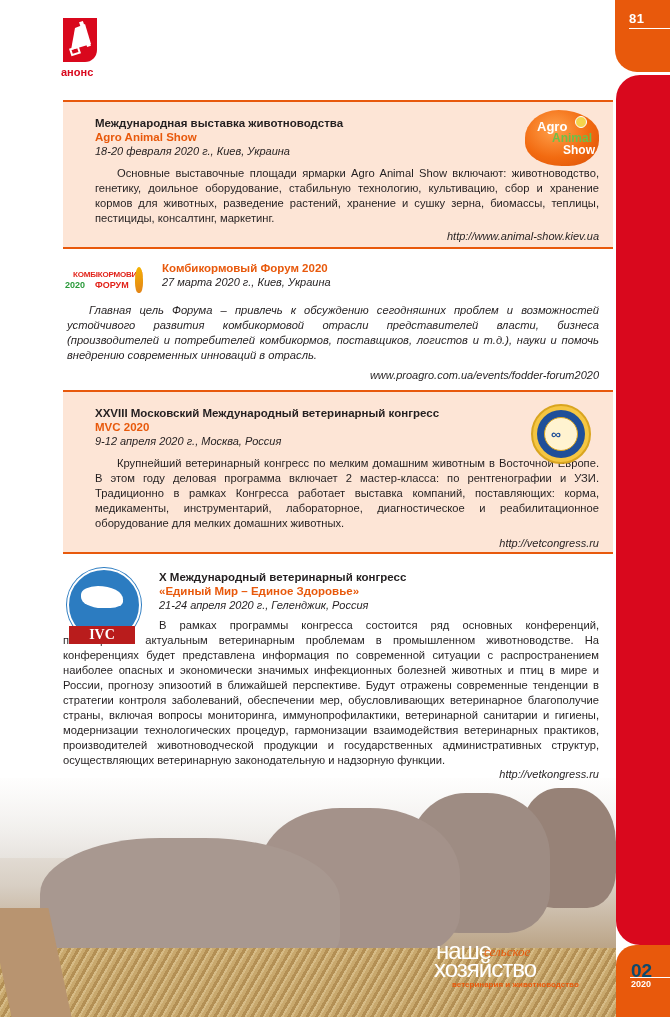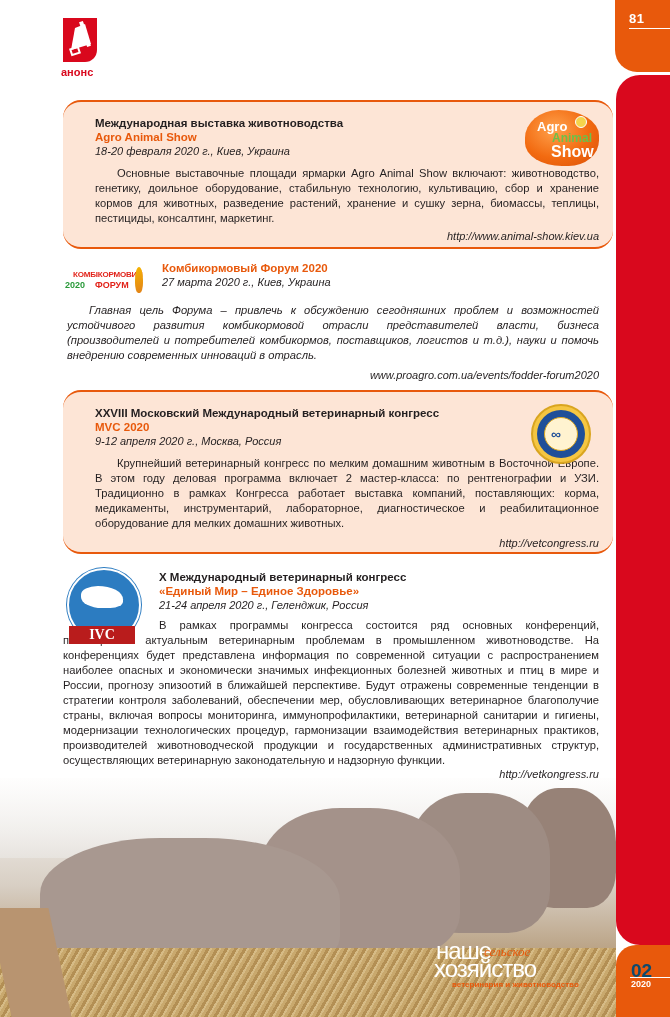--- a/index.html
+++ b/index.html
@@ -40,41 +40,40 @@
   }
   .logo-label {
     position: absolute; left: 61px; top: 66px; color: #d9081d; font-weight: bold; font-size: 11px;
   }
 
   
   .box {
     position: absolute; left: 63px; width: 550px; background: #fde5d6;
     border-top: 2px solid #e8590c; border-bottom: 2px solid #e8590c;
     box-sizing: border-box;
-    border-radius: 18px;
   }
   .plain { position: absolute; left: 63px; width: 550px; box-sizing: border-box; }
   .title { font-weight: bold; font-size: 11.5px; line-height: 14px; color: #231f20; }
   .sub { font-weight: bold; font-size: 11.5px; line-height: 14px; color: #e8590c; }
   .date { font-style: italic; font-size: 11px; line-height: 14px; color: #231f20; }
   .body-text { font-size: 11.2px; line-height: 15px; text-align: justify; color: #231f20; }
   .url { font-style: italic; font-size: 11px; text-align: right; color: #231f20; }
 
   
   #box1 { top: 100px; height: 149px; padding: 14px 14px 0 32px; }
   #box1 .head { width: 400px; }
   #box1 .body-text { margin-top: 8px; padding-right: 0; }
   .agro-logo {
     position: absolute; right: 14px; top: 8px; width: 74px; height: 56px;
     background: radial-gradient(ellipse at 40% 35%, #ffa24d 0%, #f26a10 55%, #d94f08 100%);
     border-radius: 50% 60% 45% 55% / 55% 50% 50% 45%;
   }
   .agro-logo .a1 { position: absolute; left: 12px; top: 9px; color: #fff; font-weight: bold; font-size: 13px; }
   .agro-logo .a2 { position: absolute; left: 27px; top: 21px; color: #6cc04a; font-weight: bold; font-size: 12px; }
-  .agro-logo .a3 { position: absolute; left: 26px; top: 33px; color: #fff; font-weight: bold; font-size: 16px; }
+  .agro-logo .a3 { position: absolute; left: 38px; top: 33px; color: #fff; font-weight: bold; font-size: 12px; }
   .agro-logo .badge { position: absolute; left: 50px; top: 6px; width: 10px; height: 10px; border-radius: 50%; background: #f5d44b; border: 1px solid #fff; }
 
   
   #box2 { top: 255px; height: 125px; padding: 6px 14px 0 4px; }
   .forum-logo { position: absolute; left: 2px; top: 10px; width: 82px; height: 30px; }
   .forum-logo .f1 { position: absolute; left: 0; top: 5px; color: #e2231a; font-weight: bold; font-size: 8px; letter-spacing: -0.2px; padding-left: 8px; }
   .forum-logo .f2 { position: absolute; left: 0; top: 15px; color: #2a9a3a; font-weight: bold; font-size: 9px; }
   .forum-logo .f3 { position: absolute; left: 30px; top: 15px; color: #e2231a; font-weight: bold; font-size: 9px; }
   .forum-logo .wheat { position: absolute; left: 70px; top: 2px; width: 8px; height: 26px; background: linear-gradient(160deg,#f5b400,#e2821a); border-radius: 50% 50% 40% 40%; transform: rotate(12px); }
   #box2 .head { margin-left: 95px; }

